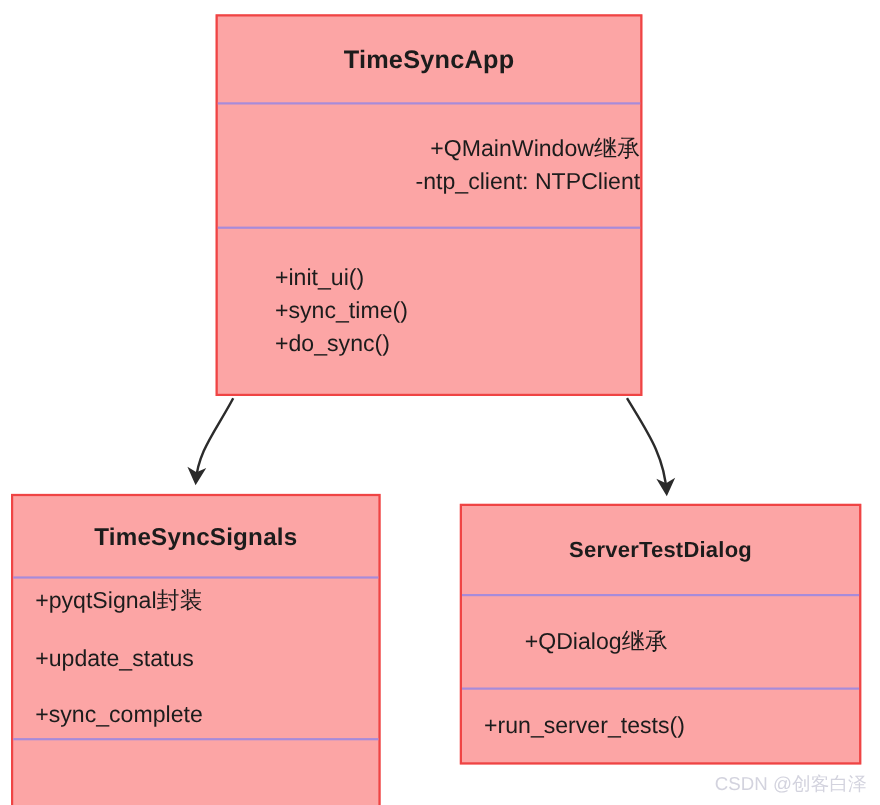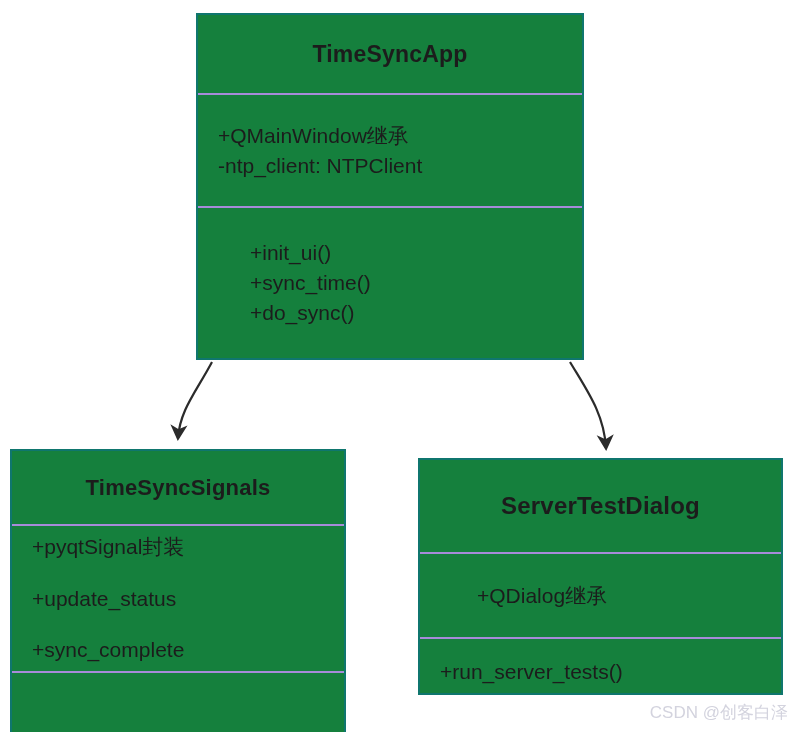--- a/index.html
+++ b/index.html
@@ -12,22 +12,22 @@
   }
   #canvas {
     position: relative;
     width: 800px;
     height: 732px;
     background: #ffffff;
     overflow: hidden;
   }
   .uml-class {
     position: absolute;
-    background: #15803d;
-    border: 2px solid #0f766e;
+    background: #fca5a5;
+    border: 2px solid #ef4444;
     box-sizing: border-box;
     z-index: 2;
   }
   .compartment {
     box-sizing: border-box;
     overflow: hidden;
   }
   .compartment + .compartment {
     border-top: 2px solid #a78bda;
   }
@@ -52,21 +52,21 @@
   }
 
   
   #class-timesyncapp {
     left: 196px;
     top: 13px;
     width: 388px;
     height: 347px;
   }
   #class-timesyncapp .class-title { height: 78px; font-size: 23px; }
-  #class-timesyncapp .attrs { height: 113px; }
+  #class-timesyncapp .attrs { height: 113px; align-items: flex-end; }
   #class-timesyncapp .attrs .member { font-size: 21px; }
   #class-timesyncapp .methods { height: 152px; }
   #class-timesyncapp .methods .member { font-size: 21px; margin-left: 32px; }
 
   
   #class-timesyncsignals {
     left: 10px;
     top: 449px;
     width: 336px;
     height: 295px;
@@ -76,21 +76,21 @@
   #class-timesyncsignals .attrs .member { font-size: 21px; }
   #class-timesyncsignals .methods { height: 71px; }
 
   
   #class-servertestdialog {
     left: 418px;
     top: 458px;
     width: 365px;
     height: 237px;
   }
-  #class-servertestdialog .class-title { height: 92px; font-size: 24px; }
+  #class-servertestdialog .class-title { height: 80px; font-size: 20px; }
   #class-servertestdialog .attrs { height: 85px; }
   #class-servertestdialog .attrs .member { font-size: 21px; margin-left: 37px; }
   #class-servertestdialog .methods { height: 68px; }
   #class-servertestdialog .methods .member { font-size: 21px; }
 
   
   #connectors {
     position: absolute;
     left: 0;
     top: 0;

